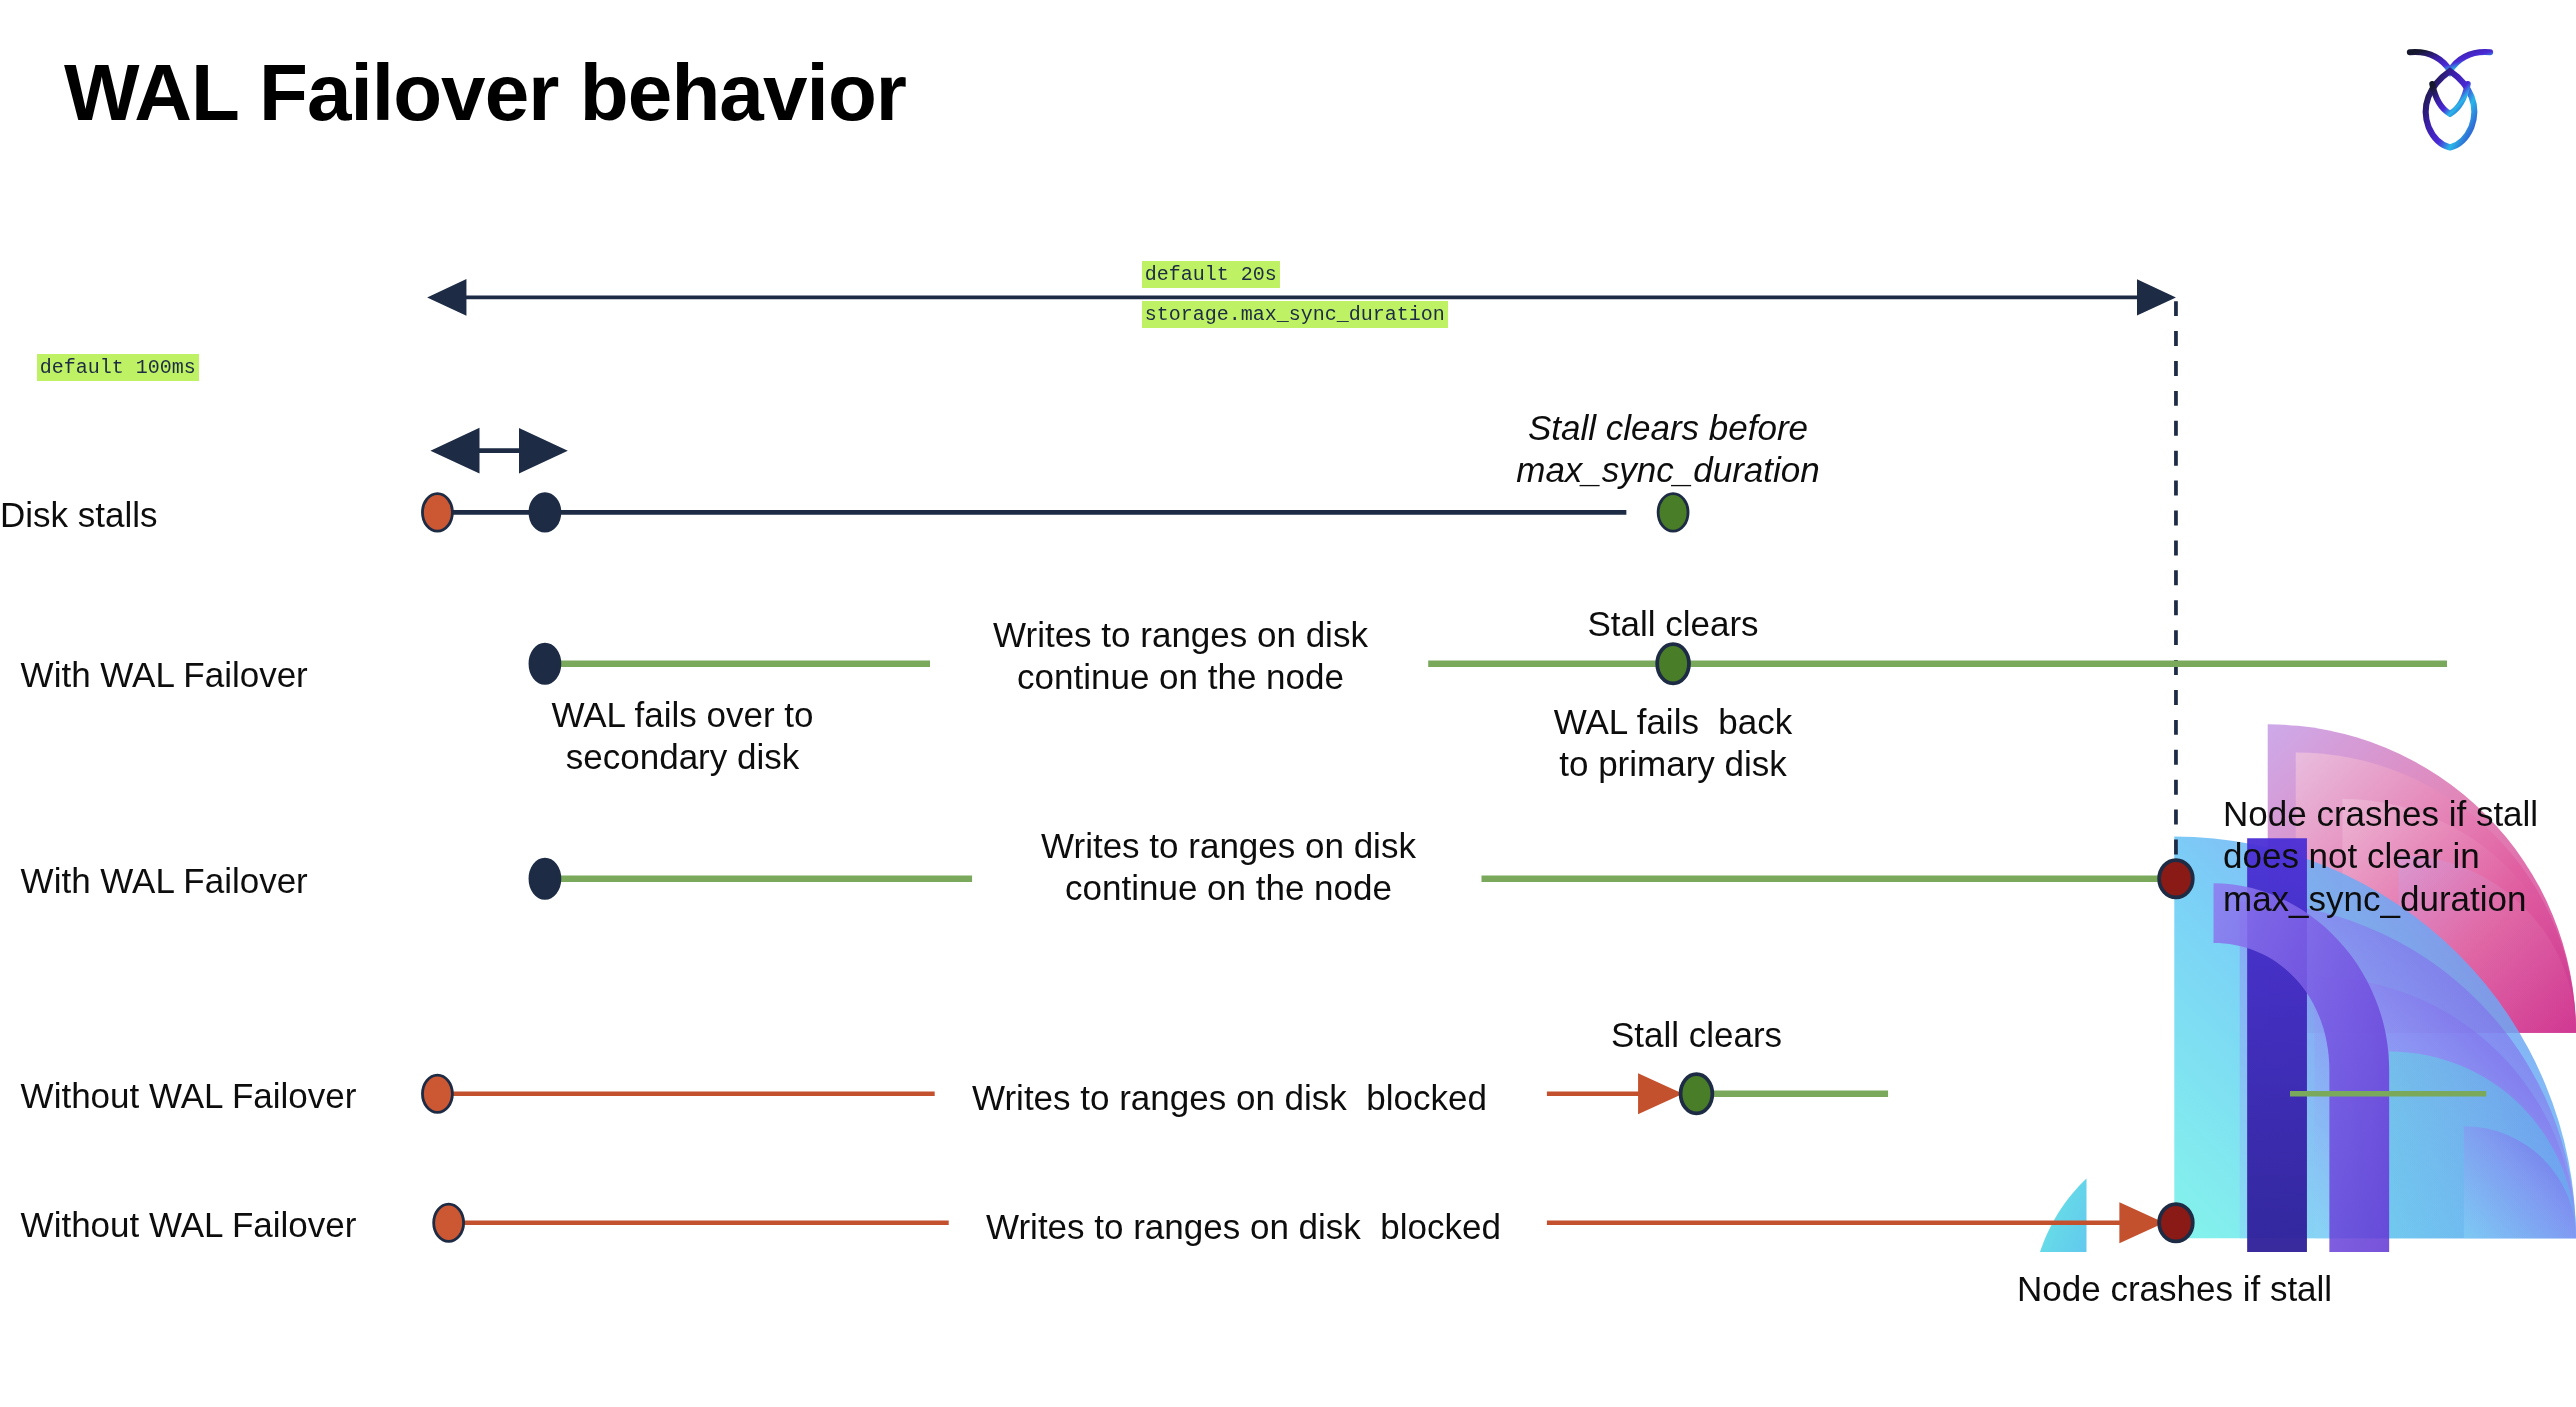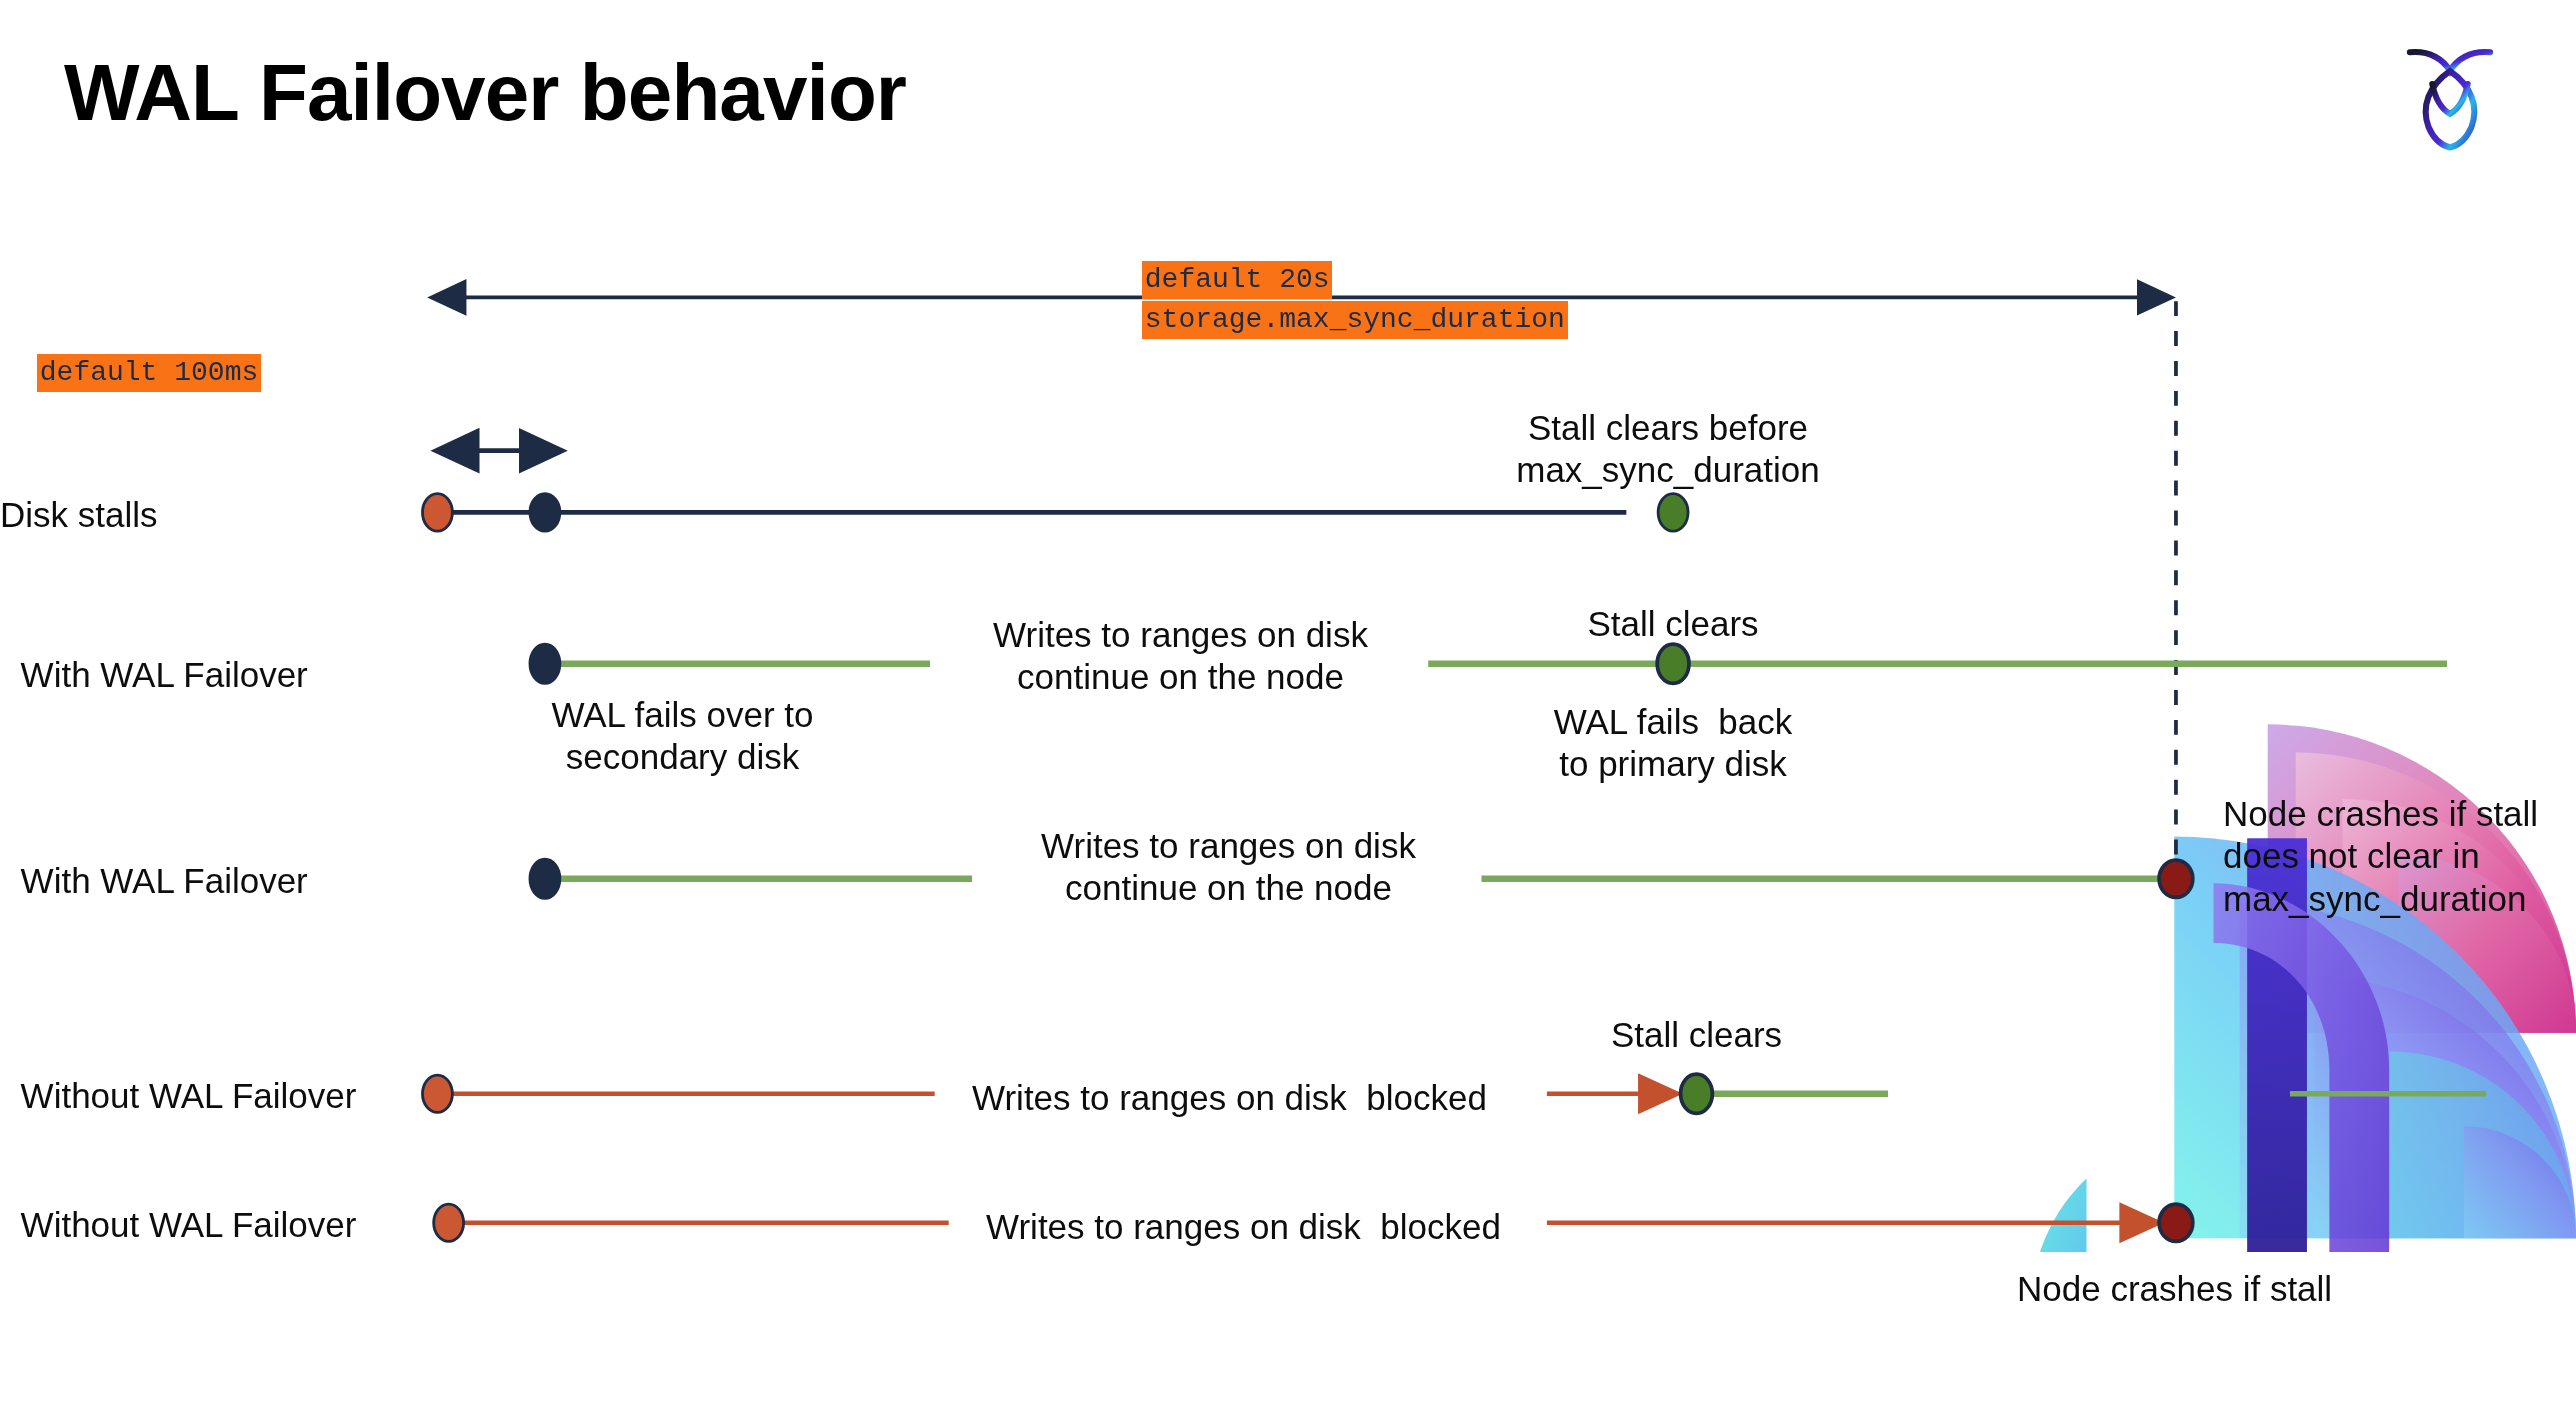--- a/index.html
+++ b/index.html
@@ -17,21 +17,21 @@
 
   
   .logo { position:absolute; left:2389px; top:28px; width:122px; height:126px; }
 
   
   .decor { position:absolute; right:0; bottom:0; width:710px; height:598px; z-index:5; }
 
   
   .code {
     position:absolute; font-family:"Liberation Mono", monospace;
-    font-size:28px; color:#1d2b45; background:#f97316;
+    font-size:20px; color:#1d2b45; background:#bef264;
     line-height:1.28; white-space:nowrap; padding:0.9px 2.8px;
   }
 
   
   .lbl {
     position:absolute; font-size:35px; line-height:1.21;
     color:#0d0d0d; white-space:pre;
   }
   .lbl.c  { text-align:center; }
   .lbl.r  { text-align:left; }
@@ -178,21 +178,21 @@
   <div class="lbl r text-z" style="left:0px; top:494px; width:393px;">Disk stalls</div>
 
   <div class="lbl text-z" style="left:20.6px; top:654px;">With WAL Failover</div>
 
   <div class="lbl text-z" style="left:20.6px; top:860px;">With WAL Failover</div>
 
   <div class="lbl text-z" style="left:20.6px; top:1075px;">Without WAL Failover</div>
 
   <div class="lbl text-z" style="left:20.6px; top:1204px;">Without WAL Failover</div>
 
-  <div class="lbl c text-z" style="left:1467px; top:407px; width:402px;">Stall clears before
+  <div class="lbl c text-z" style="left:1467px; top:407px; width:402px;font-style:italic;">Stall clears before
 max_sync_duration</div>
 
   <div class="lbl c text-z" style="left:935px; top:614px; width:491px;">Writes to ranges on disk
 continue on the node</div>
 
   <div class="lbl c text-z" style="left:1514px; top:603px; width:318px;">Stall clears</div>
 
   <div class="lbl c text-z" style="left:477px; top:694px; width:411px;">WAL fails over to
 secondary disk</div>
 

